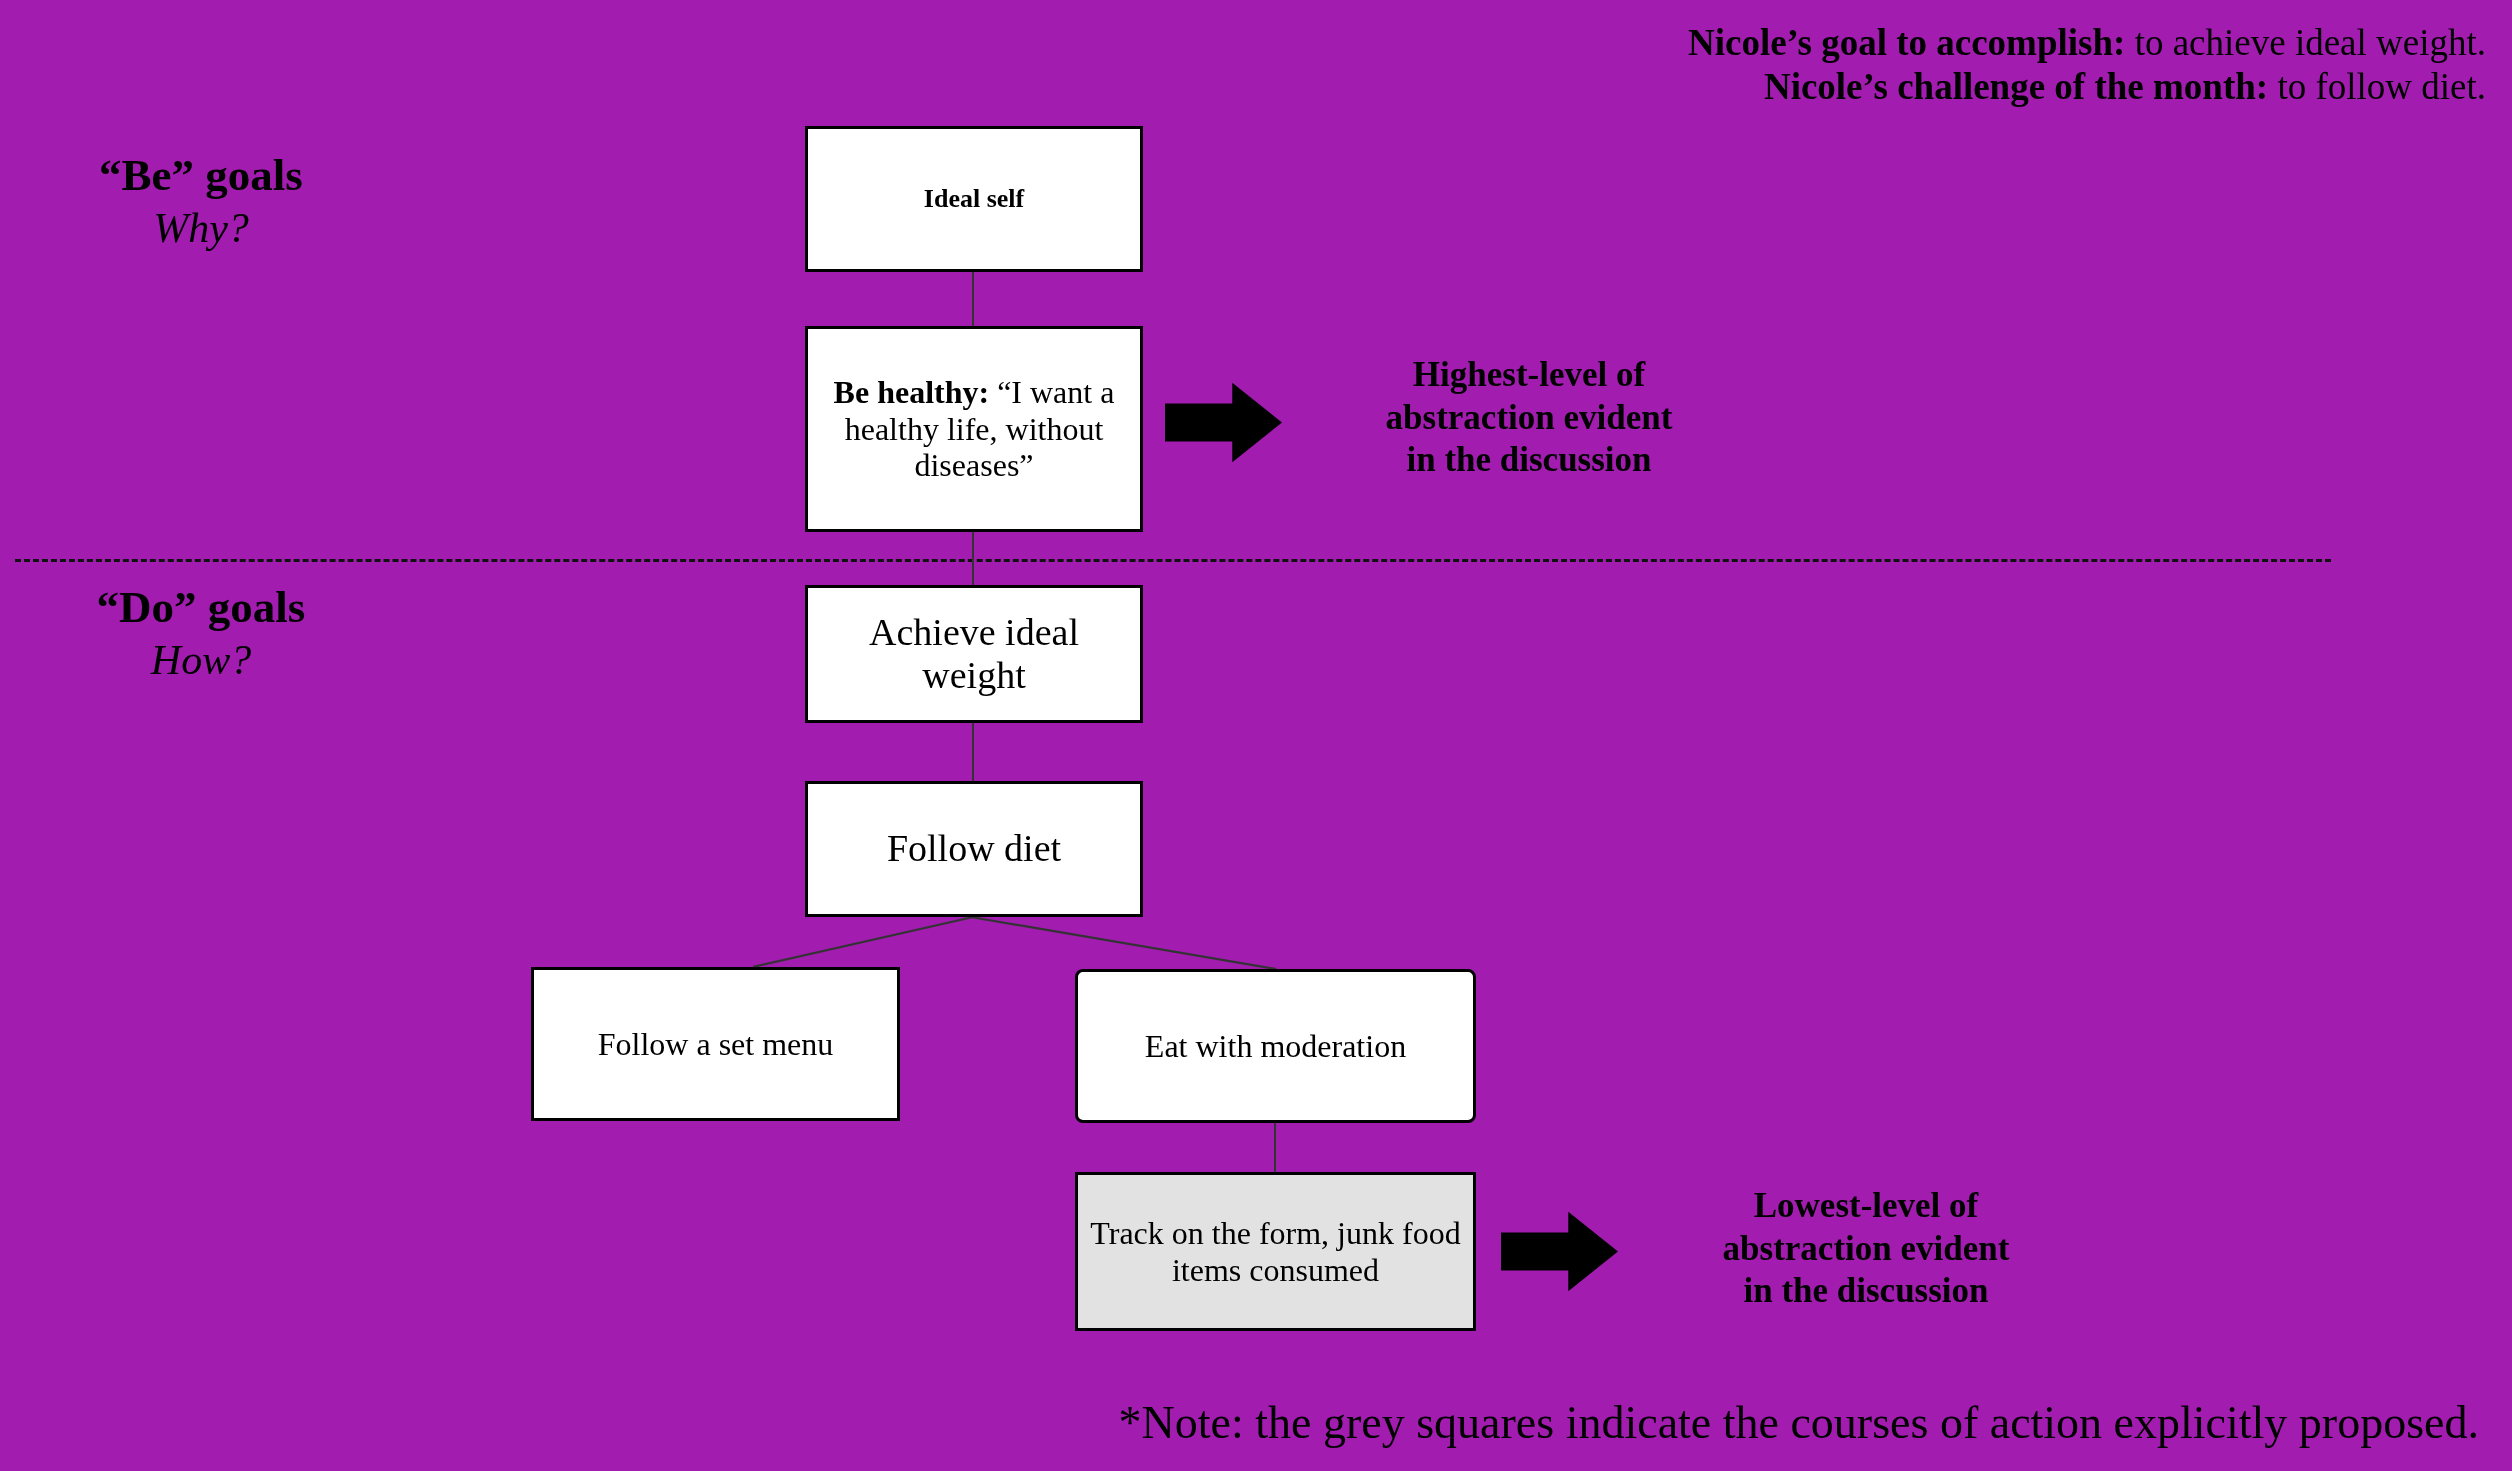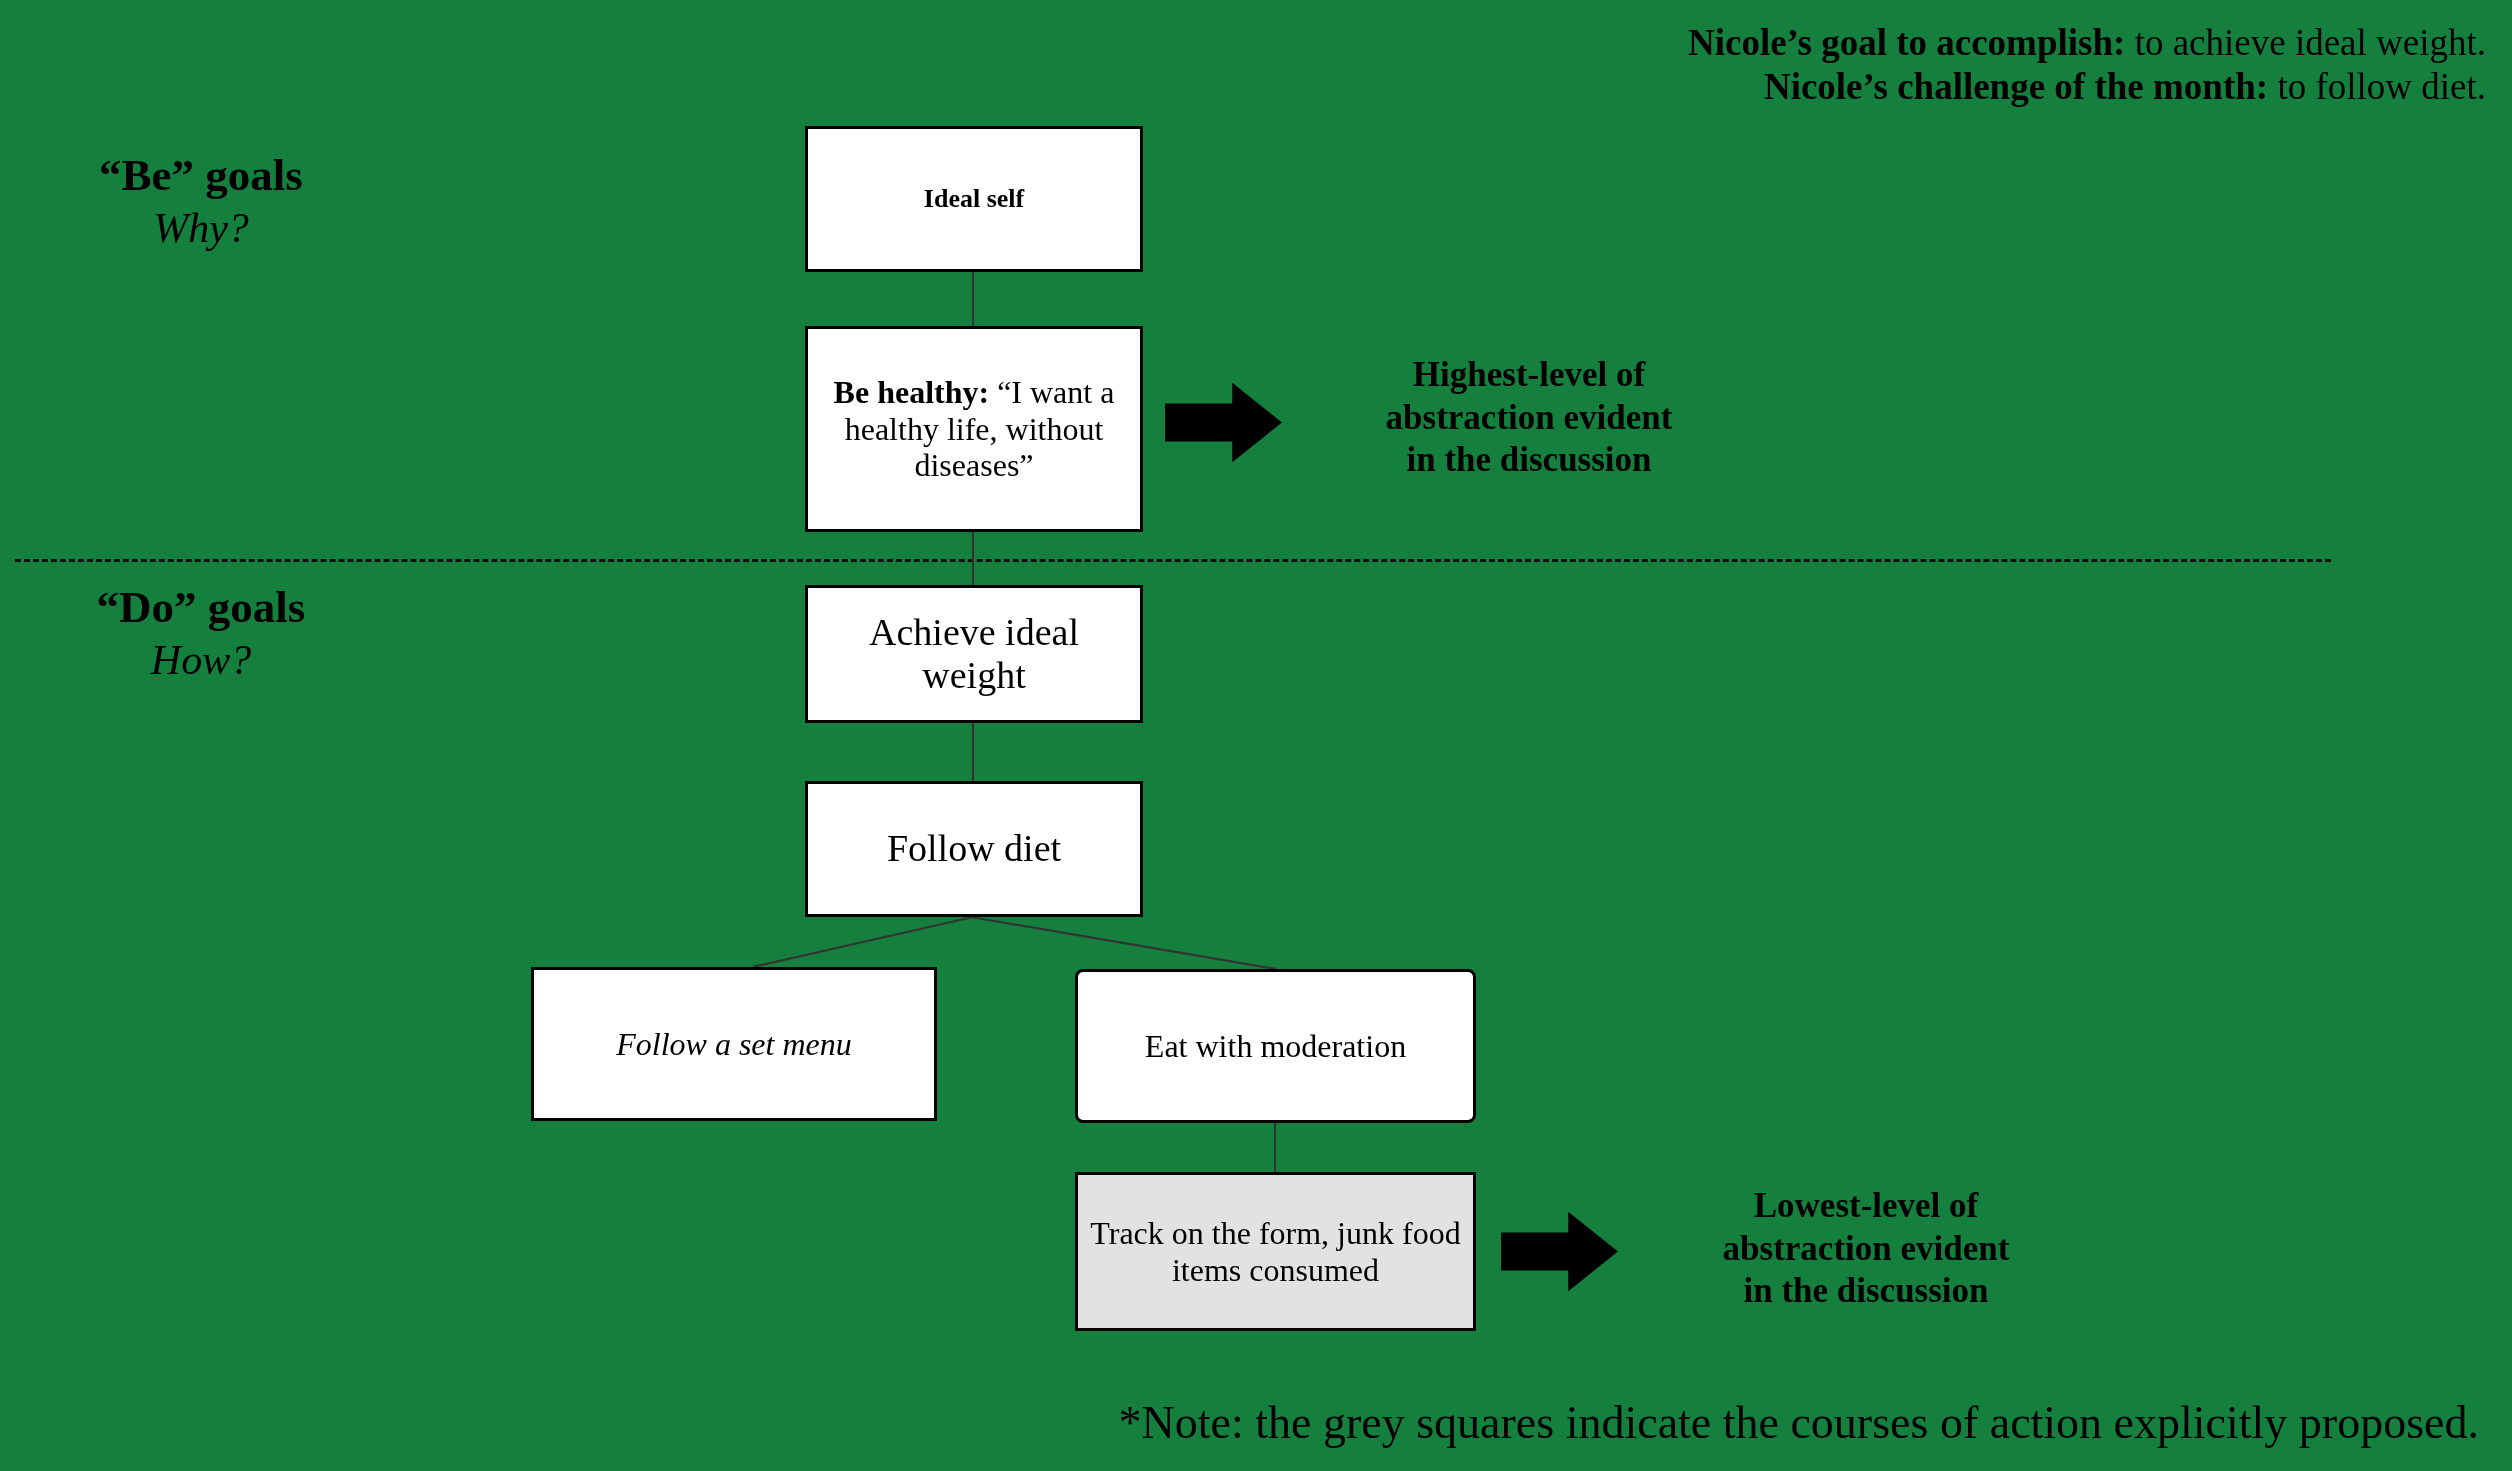--- a/index.html
+++ b/index.html
@@ -4,21 +4,21 @@
 <style>
   html, body {
     margin: 0;
     padding: 0;
     background: #ffffff;
   }
   #page {
     position: relative;
     width: 2512px;
     height: 1471px;
-    background: #15803d;
+    background: #a21caf;
     font-family: "Liberation Serif", "DejaVu Serif", serif;
     color: #000000;
     overflow: hidden;
   }
 
   
   .header-block {
     position: absolute;
     right: 26px;
     top: 20.5px;
@@ -75,21 +75,21 @@
     line-height: 1.14;
     z-index: 3;
   }
   .node .txt { display: block; width: 100%; padding: 0 7.3px; }
 
   #node-ideal-self   { left: 805px; top: 126px;  width: 338px;  height: 146px; font-size: 26px; font-weight: bold; }
   #node-be-healthy   { left: 805px; top: 326px;  width: 338px;  height: 206px; font-size: 32px; }
   #node-be-healthy .lead { font-weight: bold; }
   #node-achieve      { left: 805px; top: 585px;  width: 338px;  height: 138px; font-size: 38px; }
   #node-follow-diet  { left: 805px; top: 781px; width: 338px;  height: 136px; font-size: 38px; }
-  #node-set-menu     { left: 531px;  top: 967px; width: 406px;  height: 154px; font-size: 32px; font-style: italic; }
+  #node-set-menu     { left: 531px;  top: 967px; width: 369px;  height: 154px; font-size: 32px; }
   #node-moderation   { left: 1075px; top: 969px; width: 401px;  height: 154px; font-size: 32px; border-radius: 8px; }
   #node-track        { left: 1075px; top: 1172px; width: 401px;  height: 159px; font-size: 32px;
                        background: #e2e2e2; }
 
   
   .connector {
     position: absolute;
     background: #333333;
     z-index: 1;
   }

